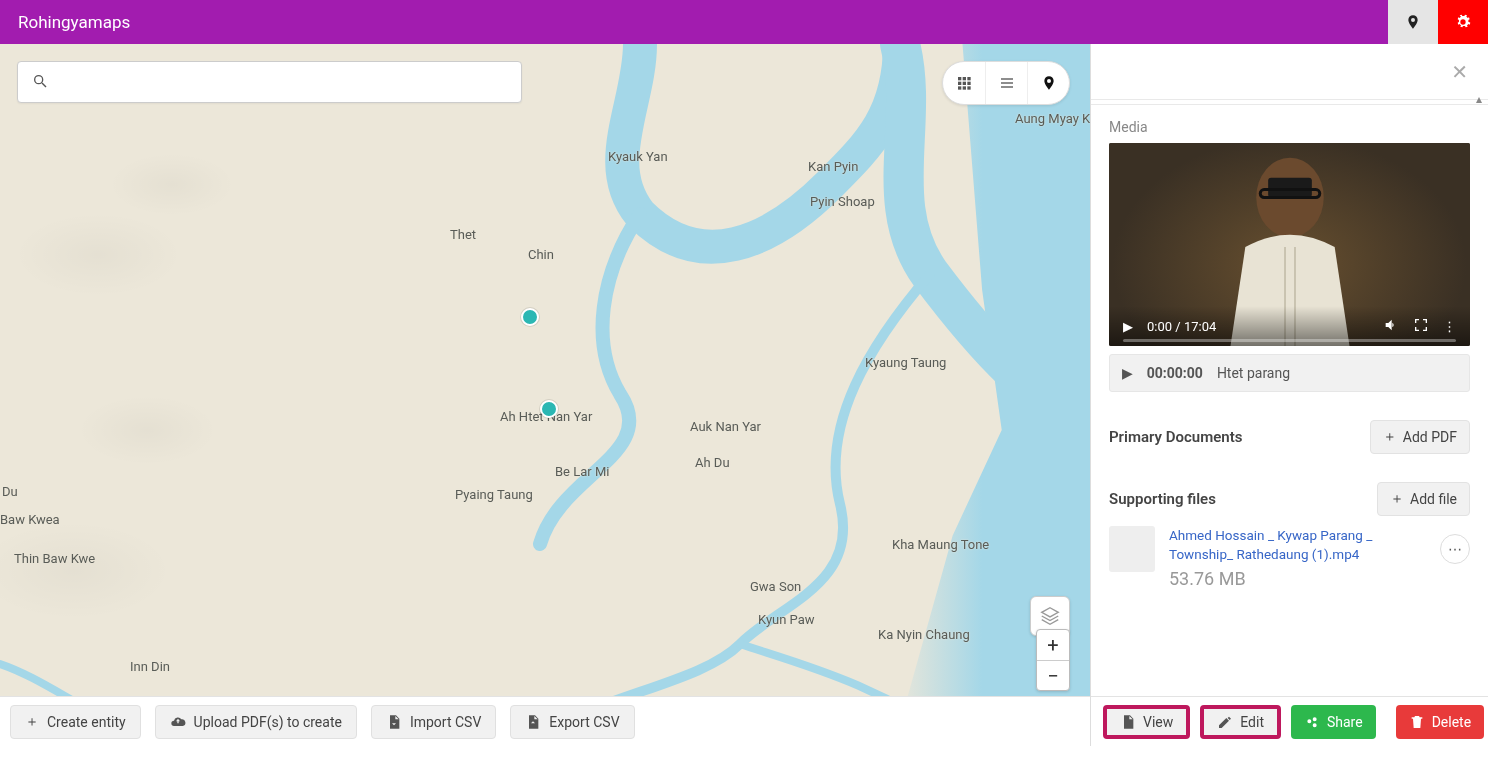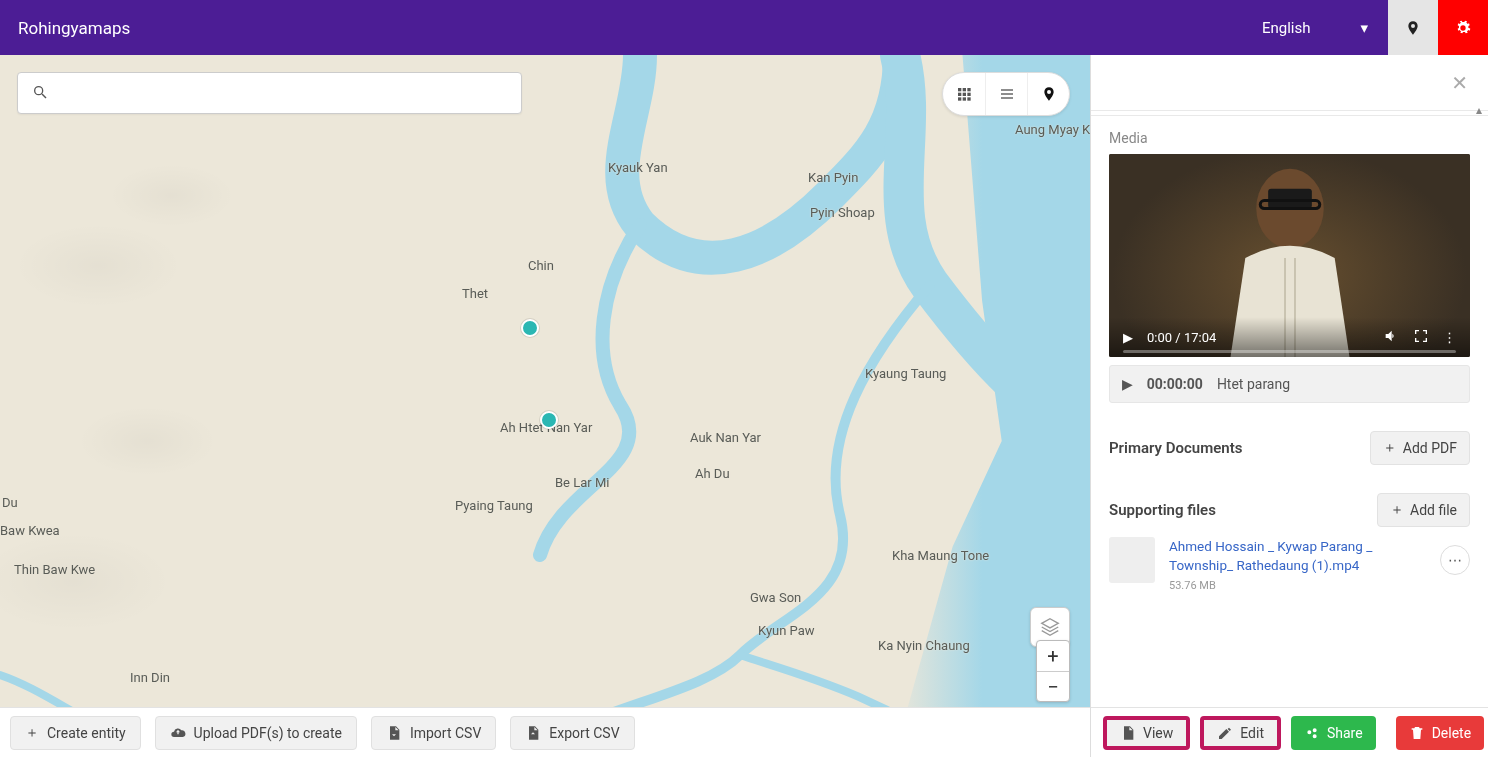--- a/index.html
+++ b/index.html
@@ -4,21 +4,21 @@
 <style>
   * { box-sizing: border-box; }
   html, body {
     margin: 0; padding: 0; height: 100%; width: 100%;
     font-family: -apple-system, BlinkMacSystemFont, "Segoe UI", Roboto, Helvetica, Arial, sans-serif;
     font-size: 14px; color: #333; background: #fff; overflow: hidden;
   }
 
   
   .topbar {
-    height: 55px; background: #4c1d95; color: #fff;
+    height: 44px; background: #a21caf; color: #fff;
     display: flex; align-items: center; justify-content: space-between;
     padding: 0 0 0 18px;
   }
   .topbar .brand { font-size: 17px; }
   .topbar .right { display: flex; align-items: center; height: 100%; }
   .lang-select {
     display: flex; align-items: center; gap: 50px; padding: 0 20px;
     font-size: 15px; cursor: pointer; height:100%;
   }
   .topbtn {
@@ -146,21 +146,21 @@
   .section-head h3 { margin:0; font-size:15px; color:#444; font-weight:600; }
   .mini-btn {
     background:#f1f1f1; border:1px solid #e2e2e2; border-radius:4px; padding:7px 12px;
     display:inline-flex; align-items:center; gap:6px; cursor:pointer; color:#444; font-size:14px;
   }
 
   .file-row { display:flex; align-items:flex-start; gap:14px; margin-top:10px; }
   .file-thumb { width:46px; height:46px; background:#eee; border-radius:3px; flex-shrink:0; }
   .file-info { flex:1; }
   .file-name { color:#3766c7; font-size:13.5px; line-height:1.4; }
-  .file-size { color:#999; font-size:11px; margin-top:4px; }
+  .file-size { color:#999; font-size:18px; margin-top:4px; }
   .dots-btn { width:30px; height:30px; border:1px solid #ddd; border-radius:50%; display:flex; align-items:center; justify-content:center; cursor:pointer; color:#555; margin-top:8px;}
 
   
   .sp-foot {
     height:50px; border-top:1px solid #e3e3e3; display:flex; align-items:center;
     padding: 0 12px; gap:10px;
   }
   .fbtn { height:34px; padding:0 13px; border-radius:4px; display:inline-flex; align-items:center; gap:7px; cursor:pointer; font-size:14px; }
   .fbtn.neutral { background:#f1f1f1; border:4px solid #be185d; color:#444; }
   .fbtn.green   { background:#2db84d; color:#fff; }
@@ -172,24 +172,20 @@
   .sp-scroll::-webkit-scrollbar-thumb { background:#c8c8c8; border-radius:5px; }
 
   svg.icon { width:16px; height:16px; }
 </style>
 </head>
 <body>
 
 <div class="topbar">
   <div class="brand">Rohingyamaps</div>
   <div class="right">
-    <div class="lang-select">
-      <span>English</span>
-      <span>▾</span>
-    </div>
     <div class="topbtn pin">
       <svg class="icon" viewBox="0 0 24 24">
           <path fill="#222" d="M12 2C8 2 5 5 5 9c0 5 7 13 7 13s7-8 7-13c0-4-3-7-7-7zm0 10a3 3 0 110-6 3 3 0 010 6z"></path>
         </svg>
     </div>
     <div class="topbtn gear">
       <svg class="icon" viewBox="0 0 24 24">
           <path fill="#fff" d="M12 8a4 4 0 100 8 4 4 0 000-8zm9 4l2 1-1 3-2-1a8 8 0 01-2 2l1 2-3 1-1-2a8 8 0 01-3 0l-1 2-3-1 1-2a8 8 0 01-2-2l-2 1-1-3 2-1a8 8 0 010-3l-2-1 1-3 2 1a8 8 0 012-2L7 2l3-1 1 2a8 8 0 013 0l1-2 3 1-1 2a8 8 0 012 2l2-1 1 3-2 1a8 8 0 010 3z"></path>
         </svg>
     </div>
@@ -208,21 +204,21 @@
       <path stroke-width="10" d="M930 230 C 870 300, 820 380, 840 460 C 860 540, 780 560, 740 600 C 700 640, 600 650, 520 700"></path>
       <path stroke-width="8" d="M740 600 C 800 620, 880 640, 960 700"></path>
       <path stroke-width="8" d="M0 620 C 60 640, 120 700, 200 700"></path>
     </svg>
     <div class="sea"></div>
 
     <div id="map-labels">
         <div class="map-label" style="left: 608px; top: 105px;">Kyauk Yan</div>
         <div class="map-label" style="left: 808px; top: 115px;">Kan Pyin</div>
         <div class="map-label" style="left: 810px; top: 150px;">Pyin Shoap</div>
-        <div class="map-label" style="left: 462px; top: 183px; margin-top: 48px;">Thet</div>
+        <div class="map-label" style="left: 450px; top: 183px;">Thet</div>
         <div class="map-label" style="left: 528px; top: 203px;">Chin</div>
         <div class="map-label" style="left: 1015px; top: 67px;">Aung Myay K</div>
         <div class="map-label" style="left: 865px; top: 311px;">Kyaung Taung</div>
         <div class="map-label" style="left: 500px; top: 365px;">Ah Htet Nan Yar</div>
         <div class="map-label" style="left: 690px; top: 375px;">Auk Nan Yar</div>
         <div class="map-label" style="left: 695px; top: 411px;">Ah Du</div>
         <div class="map-label" style="left: 555px; top: 420px;">Be Lar Mi</div>
         <div class="map-label" style="left: 455px; top: 443px;">Pyaing Taung</div>
         <div class="map-label" style="left: 892px; top: 493px;">Kha Maung Tone</div>
         <div class="map-label" style="left: 750px; top: 535px;">Gwa Son</div>

